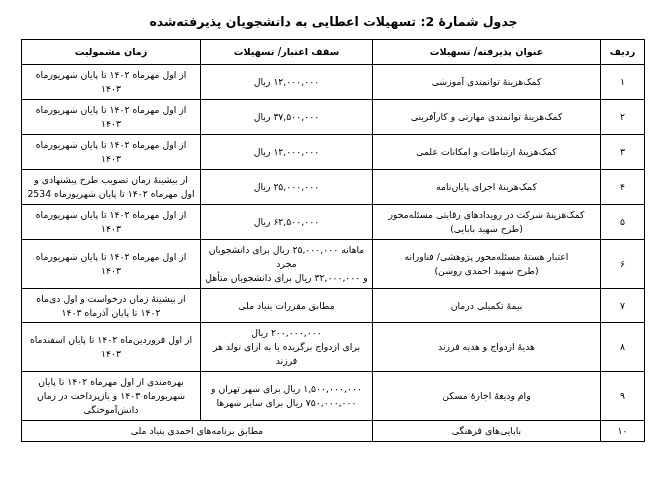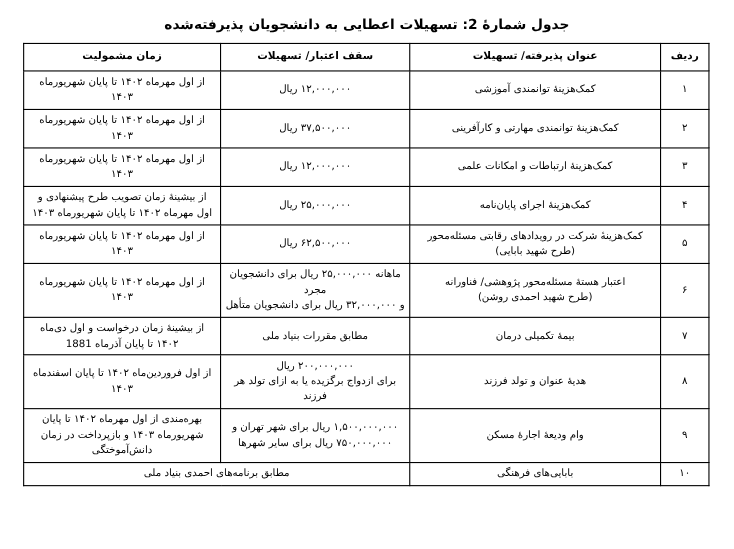--- a/index.html
+++ b/index.html
@@ -99,21 +99,21 @@
       <tr>
         <td>۳</td>
         <td>کمک‌هزینهٔ ارتباطات و امکانات علمی</td>
         <td>۱۲,۰۰۰,۰۰۰ ریال</td>
         <td>از اول مهرماه ۱۴۰۲ تا پایان شهریورماه ۱۴۰۳</td>
       </tr>
       <tr>
         <td>۴</td>
         <td>کمک‌هزینهٔ اجرای پایان‌نامه</td>
         <td>۲۵,۰۰۰,۰۰۰ ریال</td>
-        <td class="tight">از بیشینهٔ زمان تصویب طرح پیشنهادی و اول مهرماه ۱۴۰۲ تا پایان شهریورماه ۱۴۰۳</td>
+        <td class="tight">از بیشینهٔ زمان تصویب طرح پیشنهادی و اول مهرماه ۱۴۰۲ تا پایان شهریورماه 2534</td>
       </tr>
       <tr>
         <td>۵</td>
         <td>
           <span class="cell-sub">کمک‌هزینهٔ شرکت در رویدادهای رقابتی مسئله‌محور</span>
           <span class="cell-sub">(طرح شهید بابایی)</span>
         </td>
         <td>۶۲,۵۰۰,۰۰۰ ریال</td>
         <td>از اول مهرماه ۱۴۰۲ تا پایان شهریورماه ۱۴۰۳</td>
       </tr>
@@ -126,25 +126,25 @@
         <td>
           <span class="cell-sub">ماهانه ۲۵,۰۰۰,۰۰۰ ریال برای دانشجویان مجرد</span>
           <span class="cell-sub">و ۳۲,۰۰۰,۰۰۰ ریال برای دانشجویان متأهل</span>
         </td>
         <td>از اول مهرماه ۱۴۰۲ تا پایان شهریورماه ۱۴۰۳</td>
       </tr>
       <tr>
         <td>۷</td>
         <td>بیمهٔ تکمیلی درمان</td>
         <td>مطابق مقررات بنیاد ملی</td>
-        <td class="tight">از بیشینهٔ زمان درخواست و اول دی‌ماه ۱۴۰۲ تا پایان آذرماه 1881</td>
+        <td class="tight">از بیشینهٔ زمان درخواست و اول دی‌ماه ۱۴۰۲ تا پایان آذرماه ۱۴۰۳</td>
       </tr>
       <tr>
         <td>۸</td>
-        <td>هدیهٔ عنوان و تولد فرزند</td>
+        <td>هدیهٔ ازدواج و هدیه فرزند</td>
         <td>
           <span class="cell-sub">۲۰۰,۰۰۰,۰۰۰ ریال</span>
           <span class="cell-sub">برای ازدواج برگزیده یا به ازای تولد هر فرزند</span>
         </td>
         <td class="tight">از اول فروردین‌ماه ۱۴۰۲ تا پایان اسفندماه ۱۴۰۳</td>
       </tr>
       <tr>
         <td>۹</td>
         <td>وام ودیعهٔ اجارهٔ مسکن</td>
         <td>

